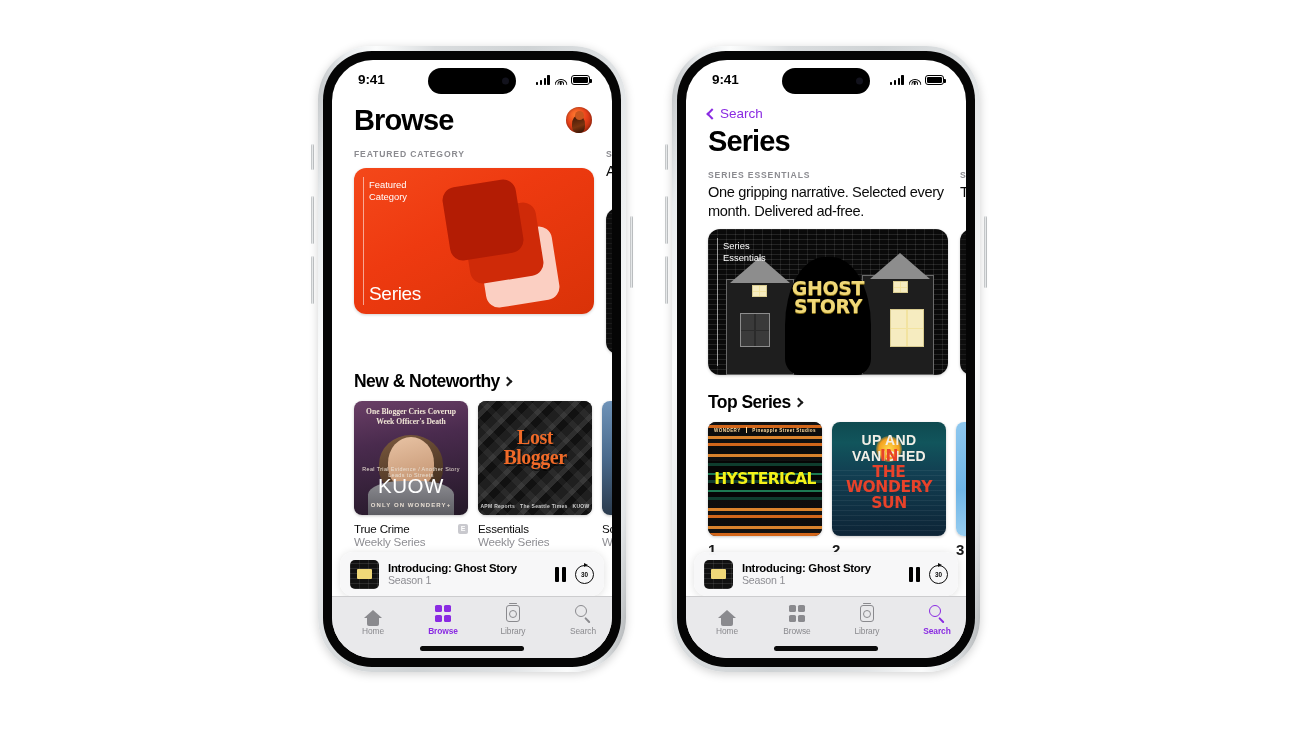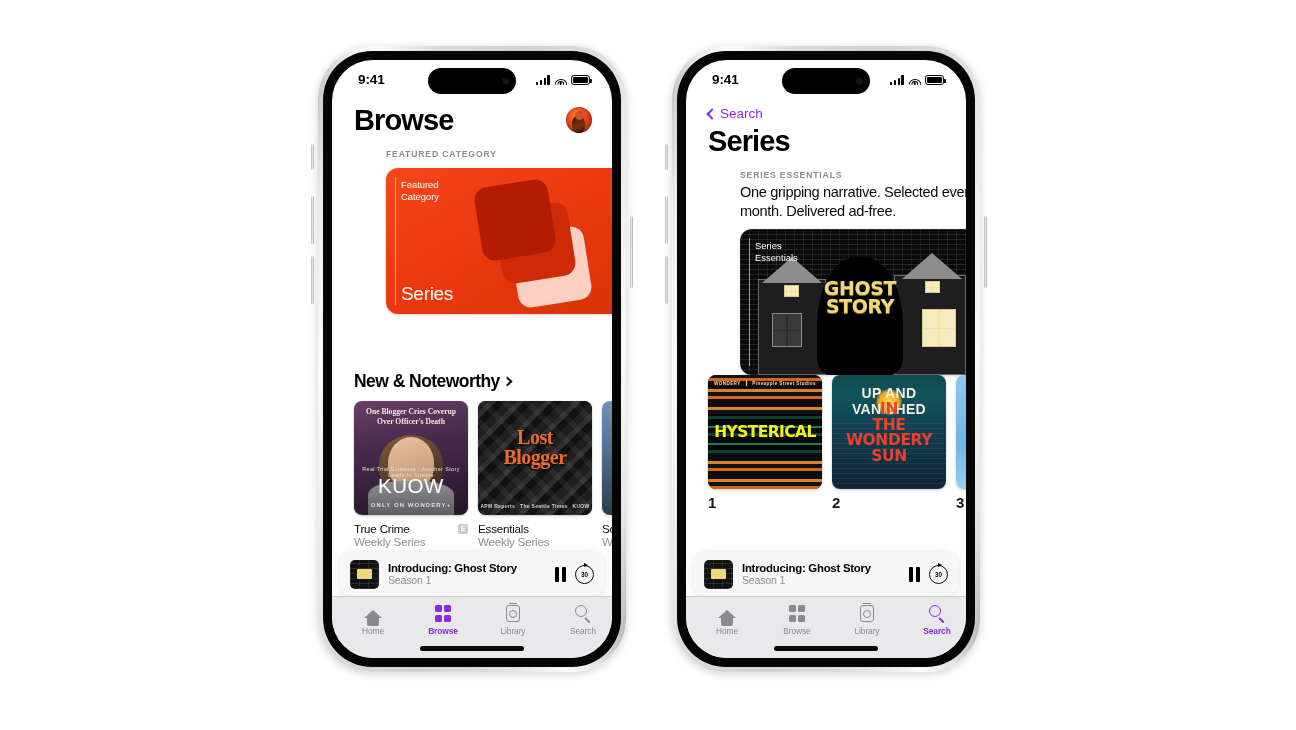--- a/index.html
+++ b/index.html
@@ -118,21 +118,21 @@
     content:""; position:absolute; left:6px; top:8px; width:13px; height:18px;
     background: linear-gradient(160deg,#3a1405,#7a3410 60%,#2a0e03);
     border-radius: 50% 50% 38% 38%;
   }
   .avatar::after {
     content:""; position:absolute; left:9px; top:4px; width:9px; height:9px;
     border-radius:50%; background:#c8561f;
   }
 
   
-  .hero-wrap { position: relative; margin-top: 13px; padding-left: 32px; }
+  .hero-wrap { position: relative; margin-top: 13px; }
   .hero-scroller { display: flex; gap: 12px; padding-left: 22px; }
   .hero-card { flex: none; width: 240px; }
   .hero-kicker {
     font-size: 8.6px; font-weight: 700; letter-spacing: 0.85px;
     color: #8b8b90; text-transform: uppercase; margin-bottom: 3px;
   }
   .hero-head {
     font-size: 14.6px; font-weight: 400; color: #0a0a0a;
     line-height: 1.24; letter-spacing: -0.35px; height: 37px; overflow: hidden;
   }
@@ -464,21 +464,21 @@
 
             <div class="sec-head">
               <h2>New &amp; Noteworthy</h2>
               <span class="chev-r"></span>
             </div>
 
             <div class="shelf">
 
               <div class="shelf-item">
                 <div class="shelf-art art-karen">
-                  <div class="karen-top">One Blogger Cries Coverup Over Officer's Death</div>
+                  <div class="karen-top">One Blogger Cries Coverup Week Officer's Death</div>
                   <div class="karen-hair"></div>
                   <div class="karen-face"></div>
                   <div class="karen-body"></div>
                   <div class="karen-strip">Real Trial Evidence / Another Story Leads to Streets</div>
                   <div class="karen-word">KUOW</div>
                   <div class="karen-sub">ONLY ON WONDERY+</div>
                 </div>
                 <div class="shelf-cat">
                   <span>True Crime</span>
                   <span class="ebadge">E</span>
@@ -667,20 +667,24 @@
                   <div class="hero-head">The definitive series. A star-</div>
                   <div class="hero-art art-dark">
                     <div class="bricks"></div>
 
                   </div>
                 </div>
 
               </div>
             </div>
 
+            <div class="sec-head">
+              <h2>Top Series</h2>
+              <span class="chev-r"></span>
+            </div>
 
             <div class="shelf">
 
               <div class="shelf-item">
                 <div class="shelf-art art-hyst">
                   <div class="hyst-bands"></div>
                   <div class="hyst-mid"></div>
                   <div class="hyst-top">
                     <span>WONDERY</span>
                     <i></i>

